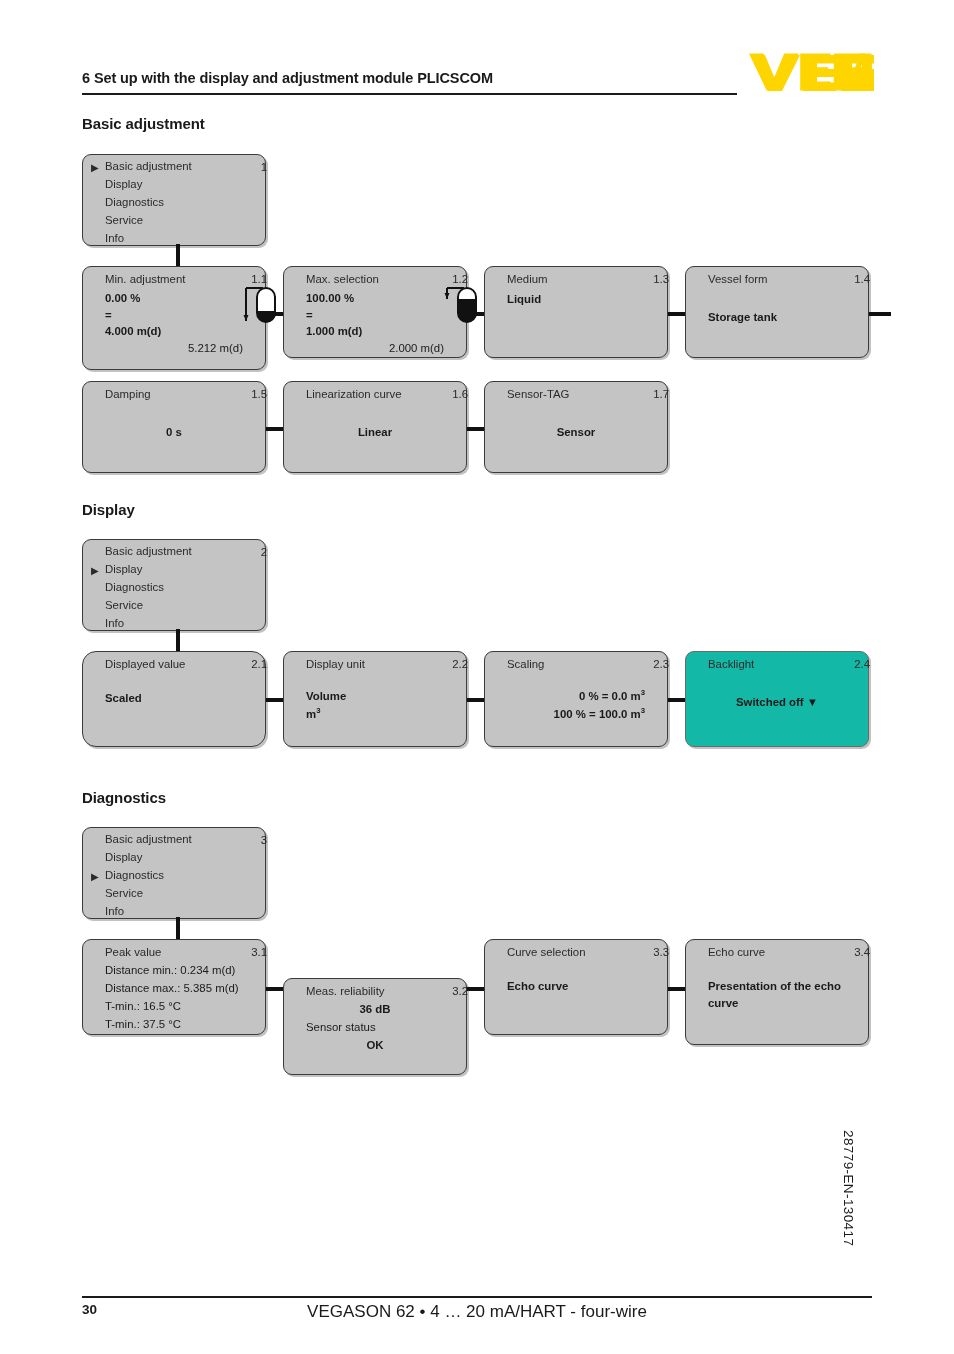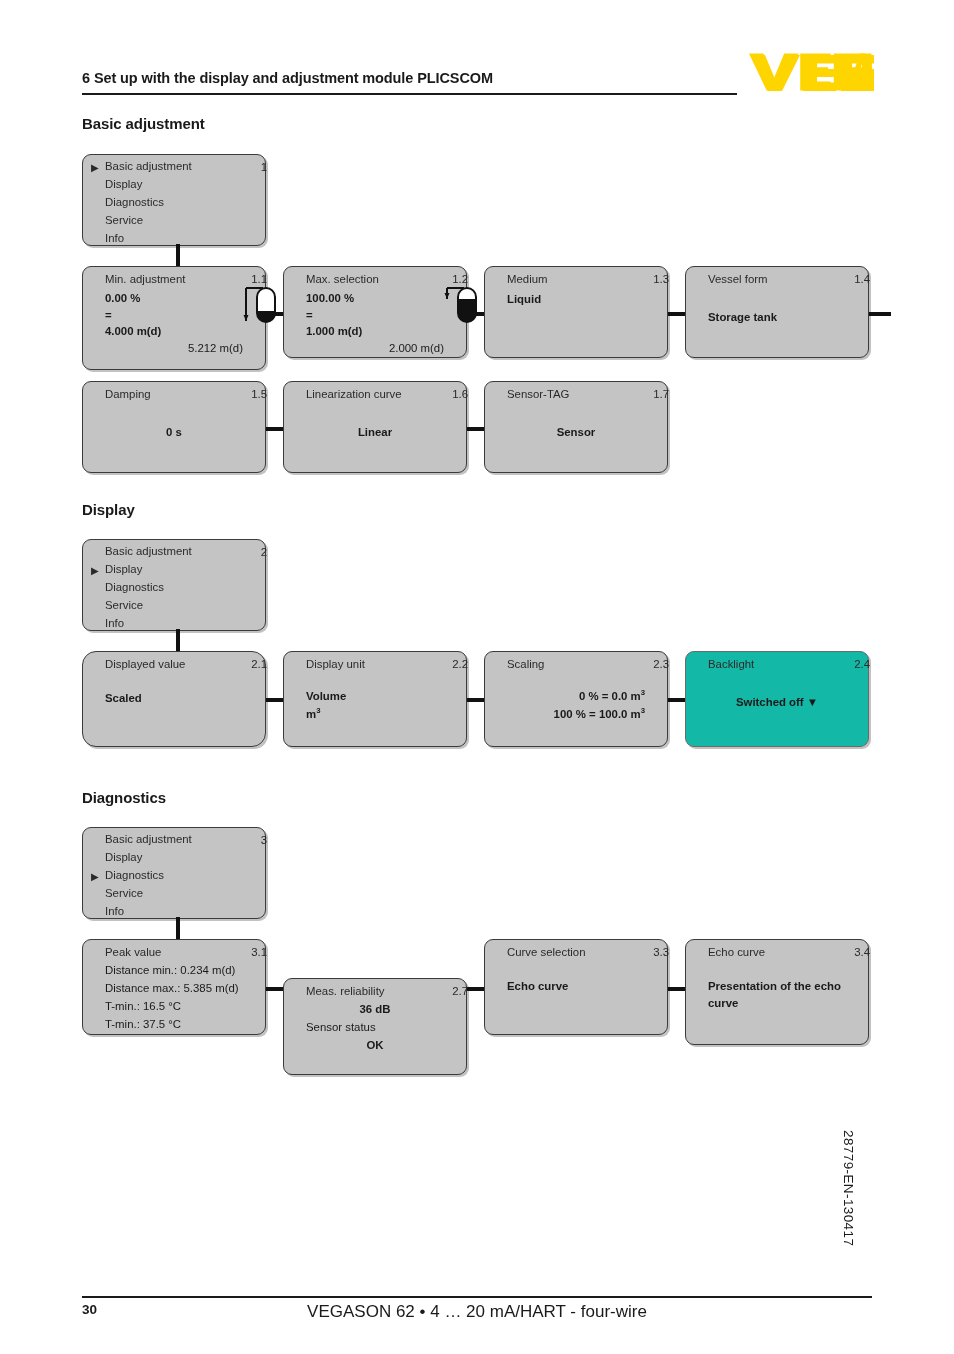--- a/index.html
+++ b/index.html
@@ -363,21 +363,21 @@
   <div class="num">3.1</div>
   <div class="line l" style="top:24px;">Distance min.: 0.234 m(d)</div>
   <div class="line l" style="top:42px;">Distance max.: 5.385 m(d)</div>
   <div class="line l" style="top:60px;">T-min.: 16.5 °C</div>
   <div class="line l" style="top:78px;">T-min.: 37.5 °C</div>
 </div>
 <div class="conn-h" style="left:266px; top:987px; width:17px;"></div>
 
 <div class="box" style="left:283px; top:939px; width:184px; height:97px;margin-top:39px;">
   <div class="hdr">Meas. reliability</div>
-  <div class="num">2.7</div>
+  <div class="num">3.2</div>
   <div class="line c b" style="top:24px;">36 dB</div>
   <div class="line l" style="top:42px;">Sensor status</div>
   <div class="line c b" style="top:60px;">OK</div>
 </div>
 <div class="conn-h" style="left:467px; top:987px; width:17px;"></div>
 
 <div class="box" style="left:484px; top:939px; width:184px; height:96px;">
   <div class="hdr">Curve selection</div>
   <div class="num">3.3</div>
   <div class="line l b" style="top:40px;">Echo curve</div>

